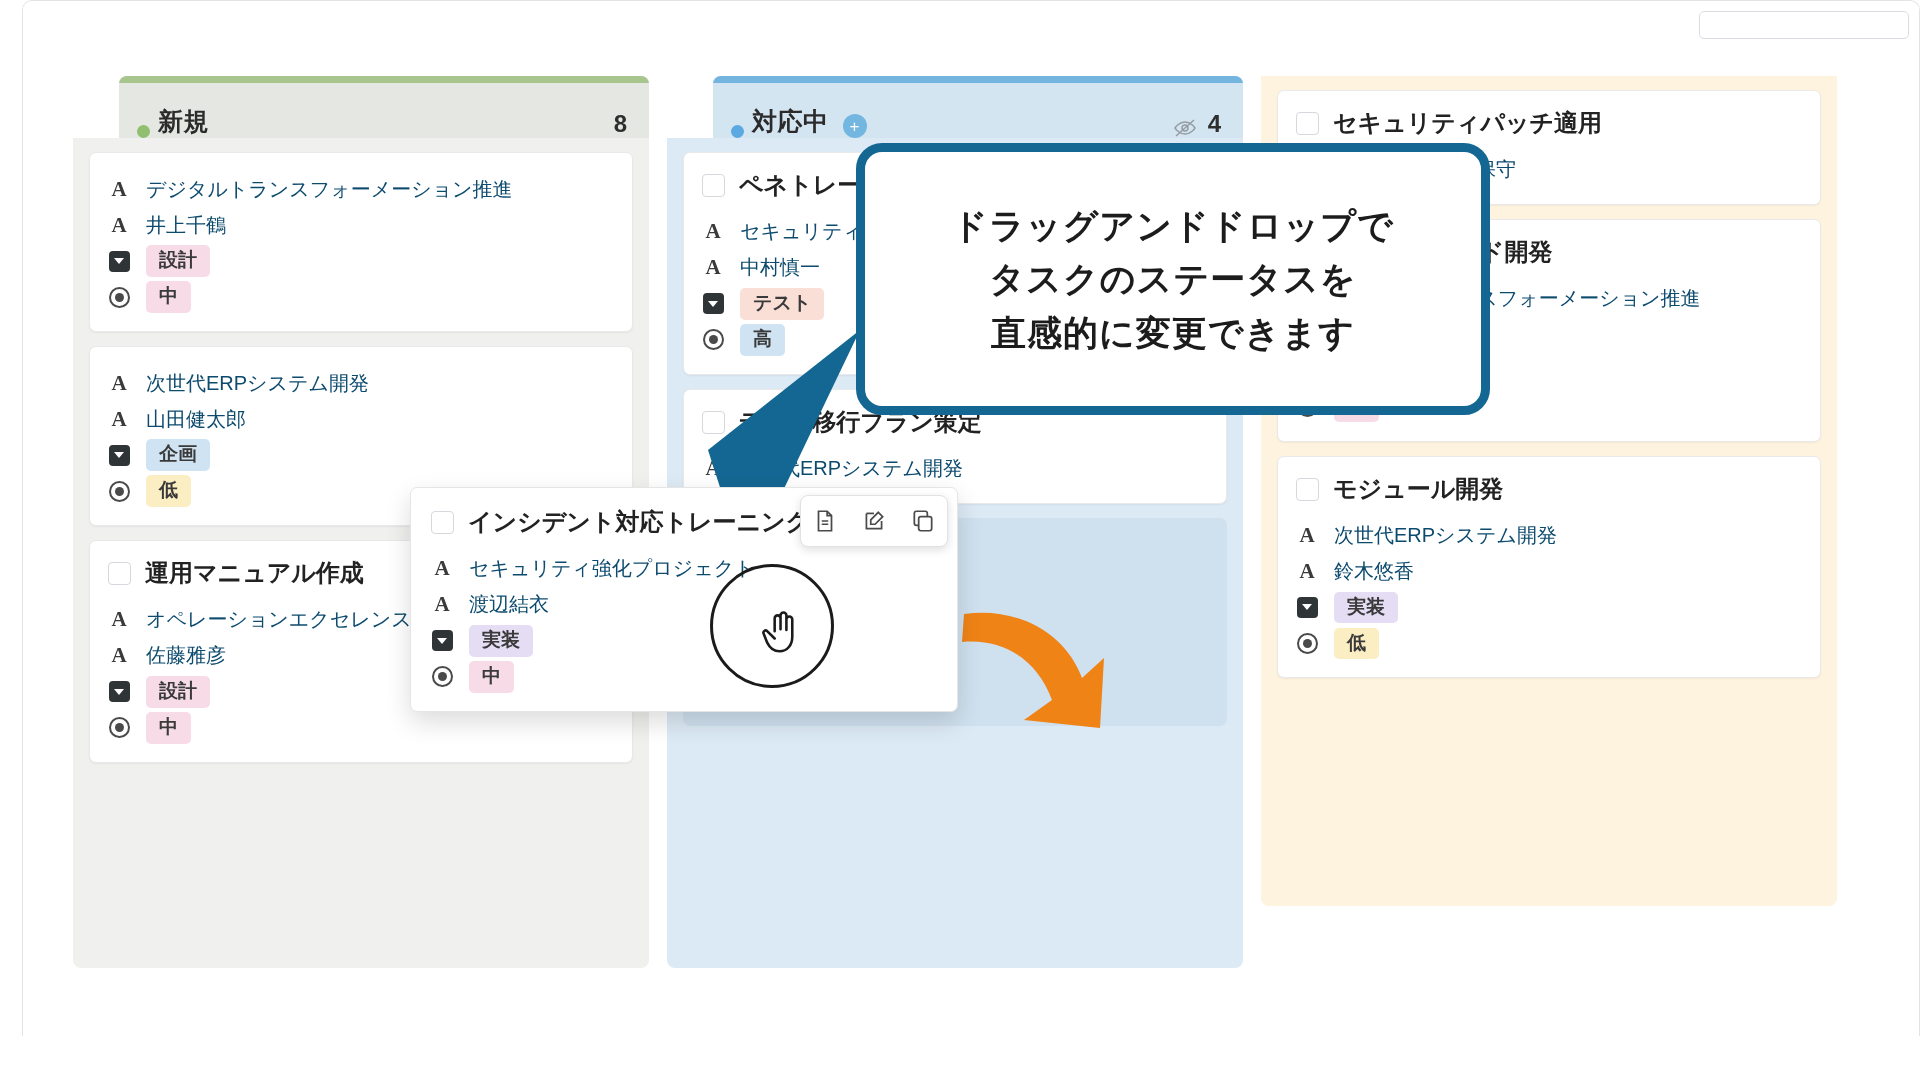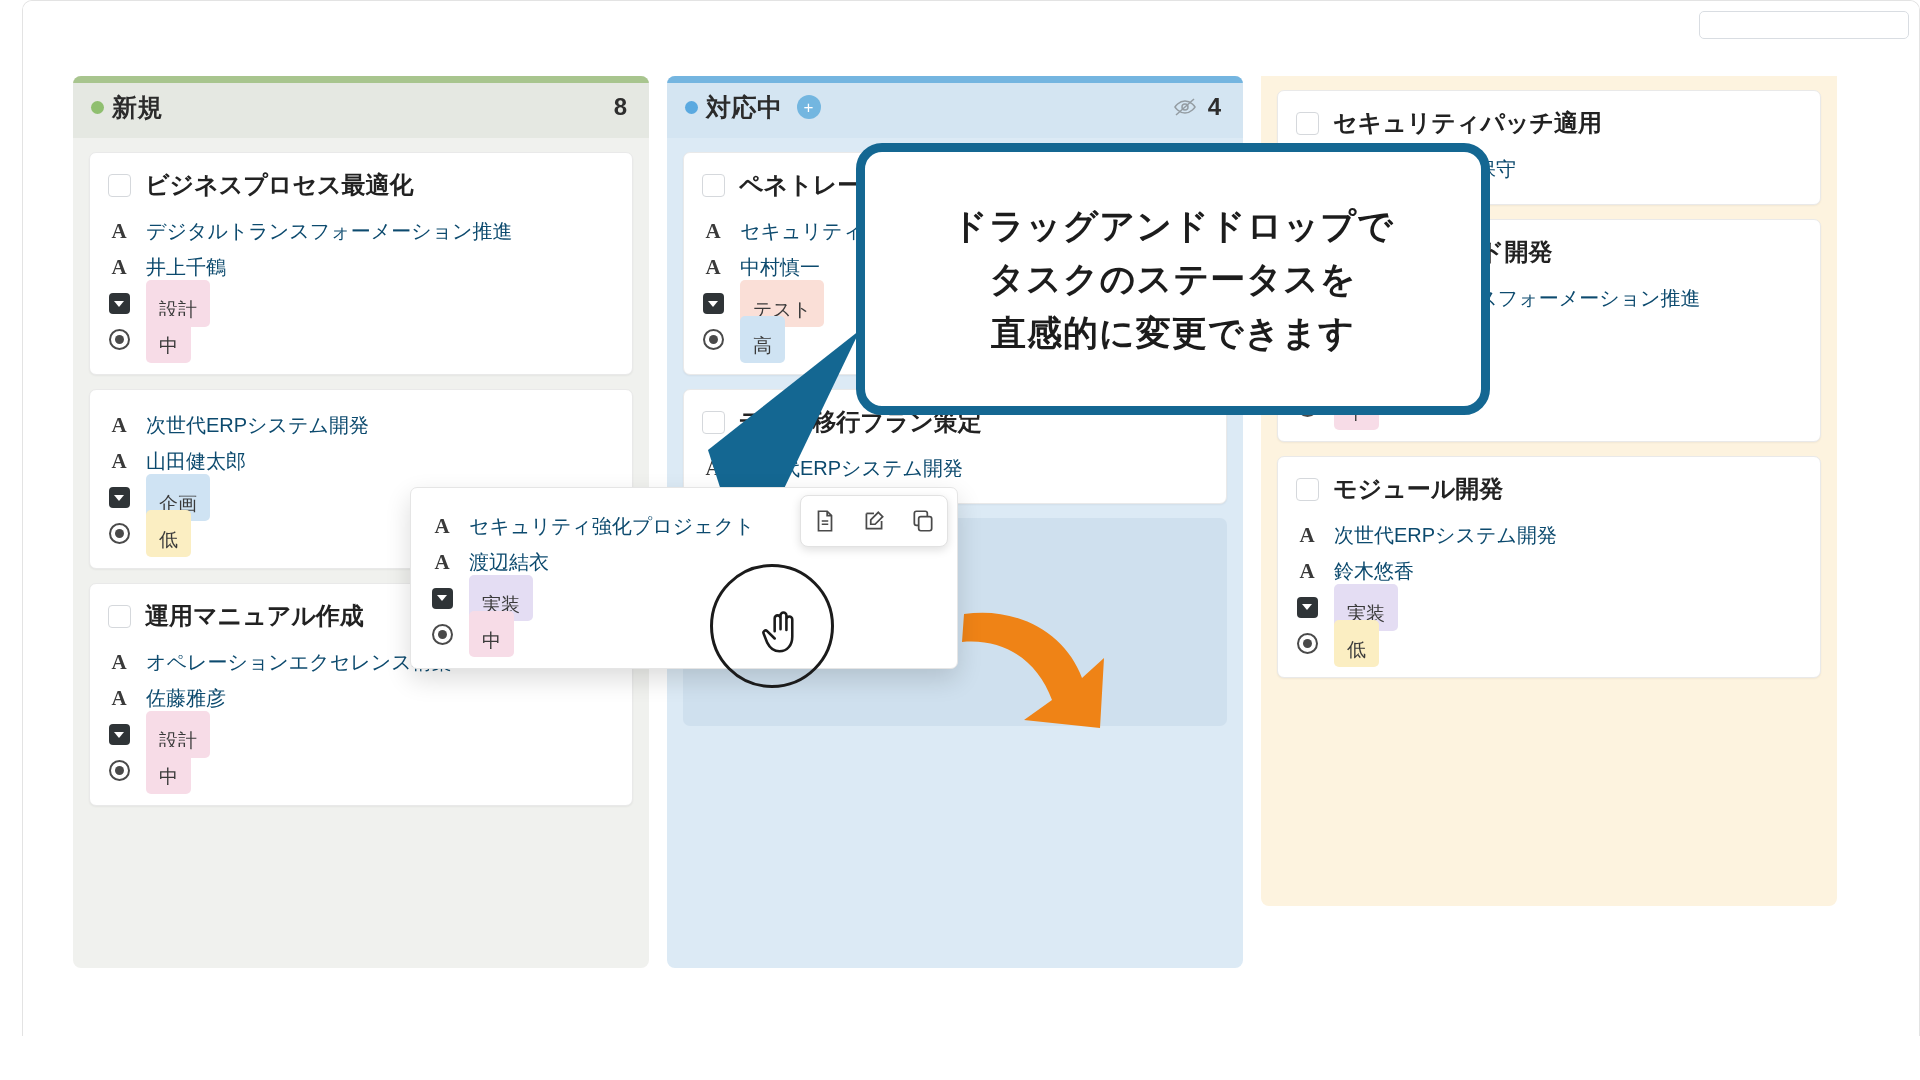--- a/index.html
+++ b/index.html
@@ -34,22 +34,23 @@
 
   
   .board {
     position: absolute; left: 50px; top: 75px; right: 0; bottom: 0;
     display: flex; gap: 18px; align-items: flex-start;
   }
   .column { width: 576px; flex: 0 0 576px; position: relative; }
 
   .col-head {
     height: 62px; border-radius: 8px 8px 0 0; position: relative;
-    display: flex; align-items: center; padding: 0 22px 0 18px;
+    display: flex; align-items: flex-end; padding: 0 22px 0 18px;
     overflow: hidden;
+    margin-left: 46px;
   }
   .col-head::before {
     content: ""; position: absolute; left: 0; right: 0; top: 0; height: 7px;
   }
   .col-dot { width: 13px; height: 13px; border-radius: 50%; margin-right: 8px; flex: 0 0 13px; }
   .col-title { font-size: 25px; font-weight: 700; color: #2b2b2b; letter-spacing: .5px; }
   .col-add {
     width: 24px; height: 24px; border-radius: 50%; margin-left: 14px;
     display: flex; align-items: center; justify-content: center;
     background: #73b6e0; color: #ffffff; font-size: 17px; line-height: 1;
@@ -109,22 +110,22 @@
     border-top: 6px solid #ffffff; display: block;
   }
   .radio-ic {
     width: 21px; height: 21px; border-radius: 50%; border: 2px solid #4a4a4a;
     display: flex; align-items: center; justify-content: center;
   }
   .radio-ic i { width: 9px; height: 9px; border-radius: 50%; background: #4a4a4a; display: block; }
 
   .rtext { font-size: 20px; color: #0c4a6e; white-space: nowrap; }
   .badge {
-    display: inline-block; padding: 18px 13px 5px; border-radius: 5px;
-    font-size: 19px; color: #3a3a3a; line-height: 1.25;
+    display: inline-block; padding: 3px 13px 5px; border-radius: 5px;
+    font-size: 19px; color: #3a3a3a; line-height: 1.25; font-weight: bold;
   }
   .b-pink   { background: #f7dce7; }
   .b-rose   { background: #fadfd7; text-align: right; }
   .b-blue   { background: #cfe3f3; }
   .b-yellow { background: #fbeec2; }
   .b-violet { background: #e4ddf3; }
 
   
   .drop-slot {
     height: 208px; border-radius: 7px; background: #cfe0ee;
@@ -178,24 +179,20 @@
     <div class="board" id="board">
         <div class="column c-new">
           <div class="col-head">
             <span class="col-dot"></span>
             <span class="col-title">新規</span>
             <span class="col-spacer"></span>
             <span class="col-count">8</span>
           </div>
           <div class="col-body">
             <div class="card">
-              <div class="card-head">
-                <div class="chk"></div>
-                <div class="card-title">ビジネスプロセス最適化</div>
-              </div>
               <div class="row">
                 <span class="ric ric-a">A</span>
                 <span class="rtext">デジタルトランスフォーメーション推進</span>
               </div>
               <div class="row">
                 <span class="ric ric-a">A</span>
                 <span class="rtext">井上千鶴</span>
               </div>
               <div class="row">
                 <span class="ric">
@@ -433,20 +430,24 @@
         <path d="M5 5v14h14v-7"></path>
       <path d="M16 4l4 4-7 7h-4v-4z"></path>
     </svg>
     <svg class="tb-ic" viewBox="0 0 24 24" fill="none" stroke="#4a4a4a" stroke-width="1.6">
       <rect x="8" y="8" width="12" height="13" rx="2"></rect>
       <path d="M16 8V5a2 2 0 0 0-2-2H6a2 2 0 0 0-2 2v9a2 2 0 0 0 2 2h2"></path>
     </svg>
   </div>
 
   <div class="drag-card">
+    <div class="card-head">
+      <div class="chk"></div>
+      <div class="card-title">インシデント対応トレーニング</div>
+    </div>
     <div class="row">
       <span class="ric ric-a">A</span>
       <span class="rtext">セキュリティ強化プロジェクト</span>
     </div>
     <div class="row">
       <span class="ric ric-a">A</span>
       <span class="rtext">渡辺結衣</span>
     </div>
     <div class="row">
       <span class="ric">

